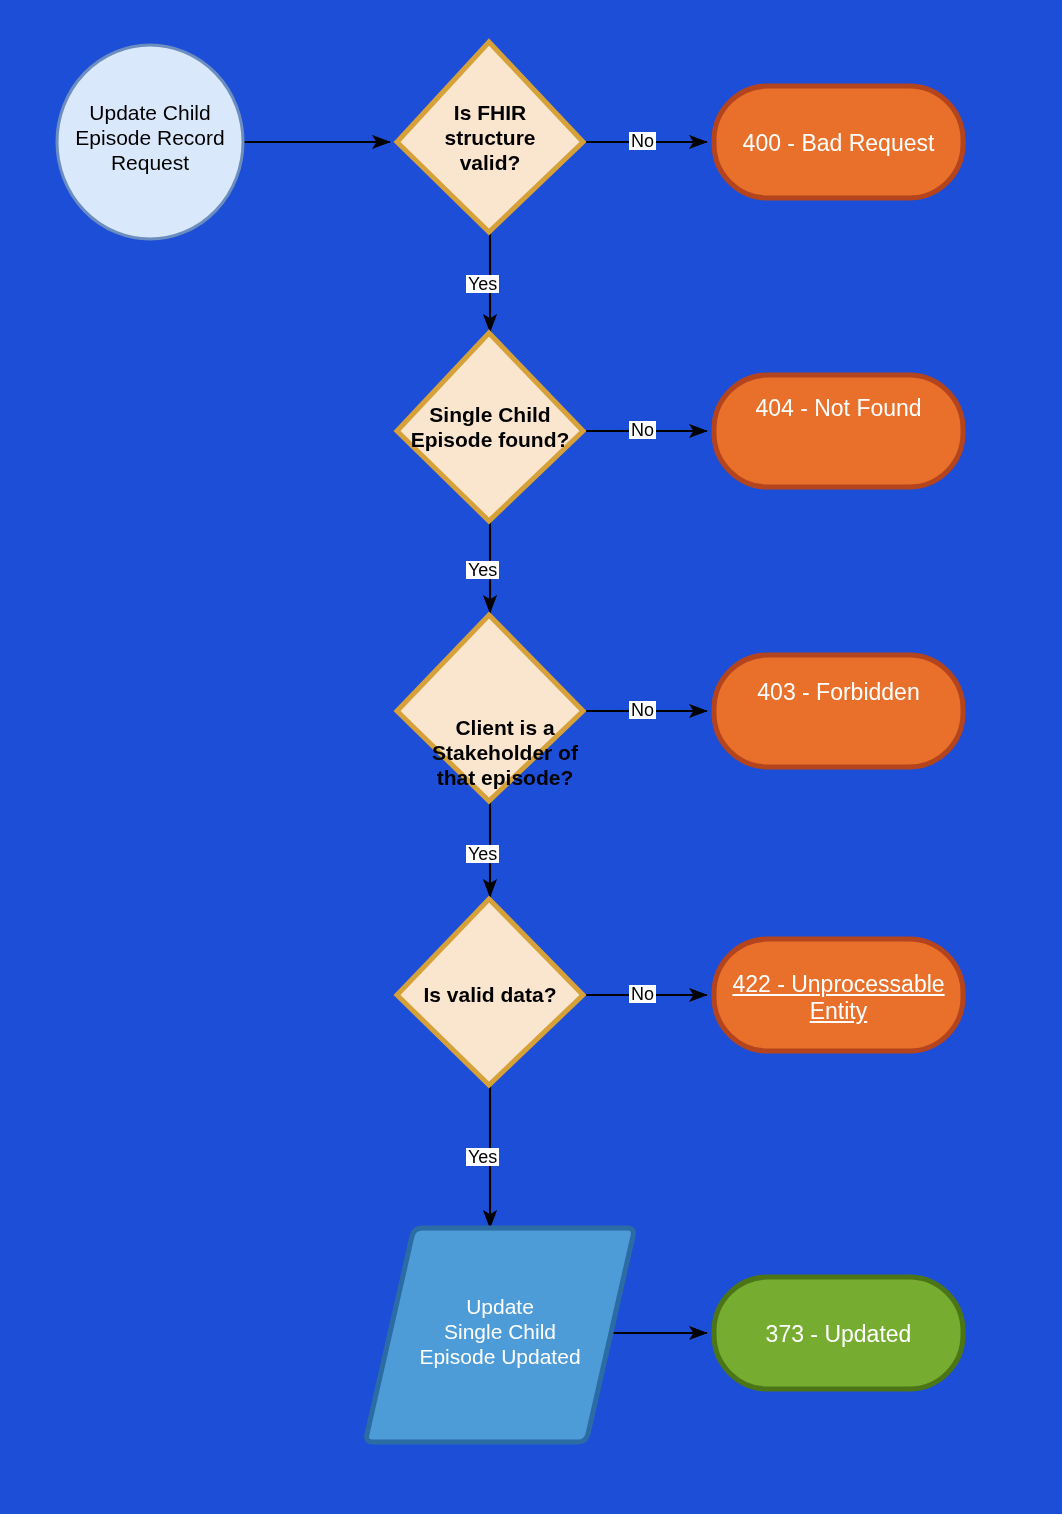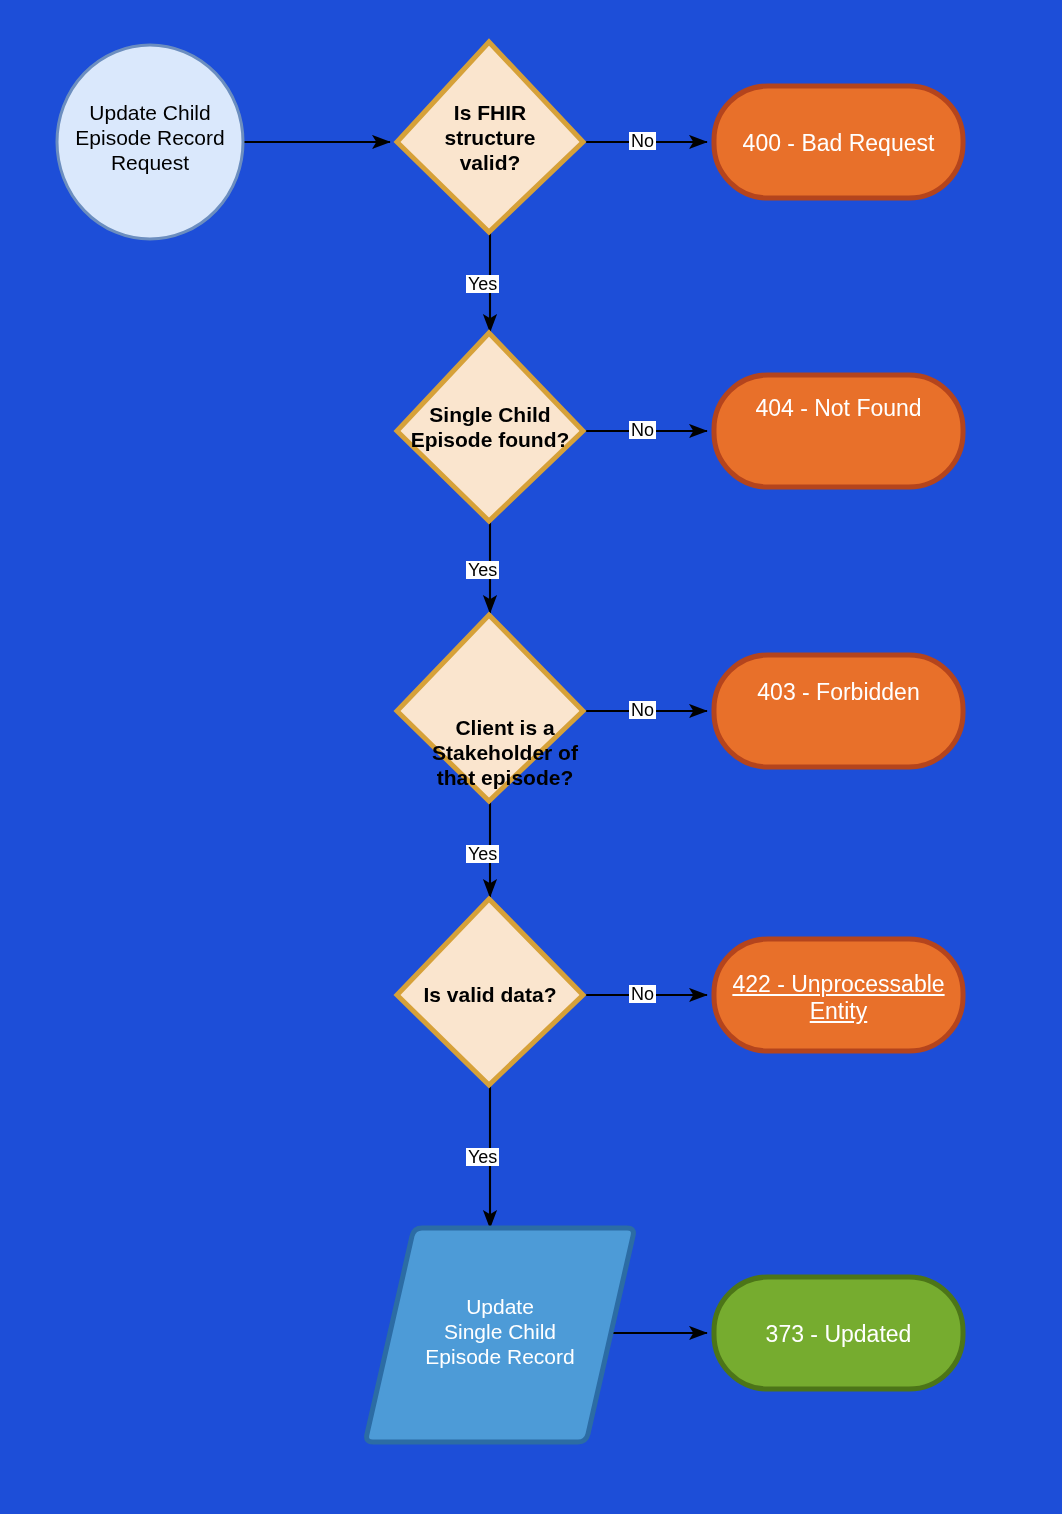--- a/index.html
+++ b/index.html
@@ -147,21 +147,21 @@
 
   <div class="node-label terminal-label" style="left:714px; top:395px; width:249px;">404 - Not Found</div>
 
   <div class="node-label terminal-label" style="left:714px; top:679px; width:249px;">403 - Forbidden</div>
 
   <div class="node-label terminal-label" style="left:714px; top:971px; width:249px;text-decoration:underline;">422 - Unprocessable
 Entity</div>
 
   <div class="node-label process-label" style="left:375px; top:1295px; width:250px;">Update
 Single Child
-Episode Record</div>
+Episode Updated</div>
 
   <div class="node-label terminal-label" style="left:714px; top:1321px; width:249px;">373 - Updated</div>
 
   <div class="edge-label" style="left:629px; top:132px;">No</div>
 
   <div class="edge-label" style="left:466px; top:275px;">Yes</div>
 
   <div class="edge-label" style="left:629px; top:421px;">No</div>
 
   <div class="edge-label" style="left:466px; top:561px;">Yes</div>

